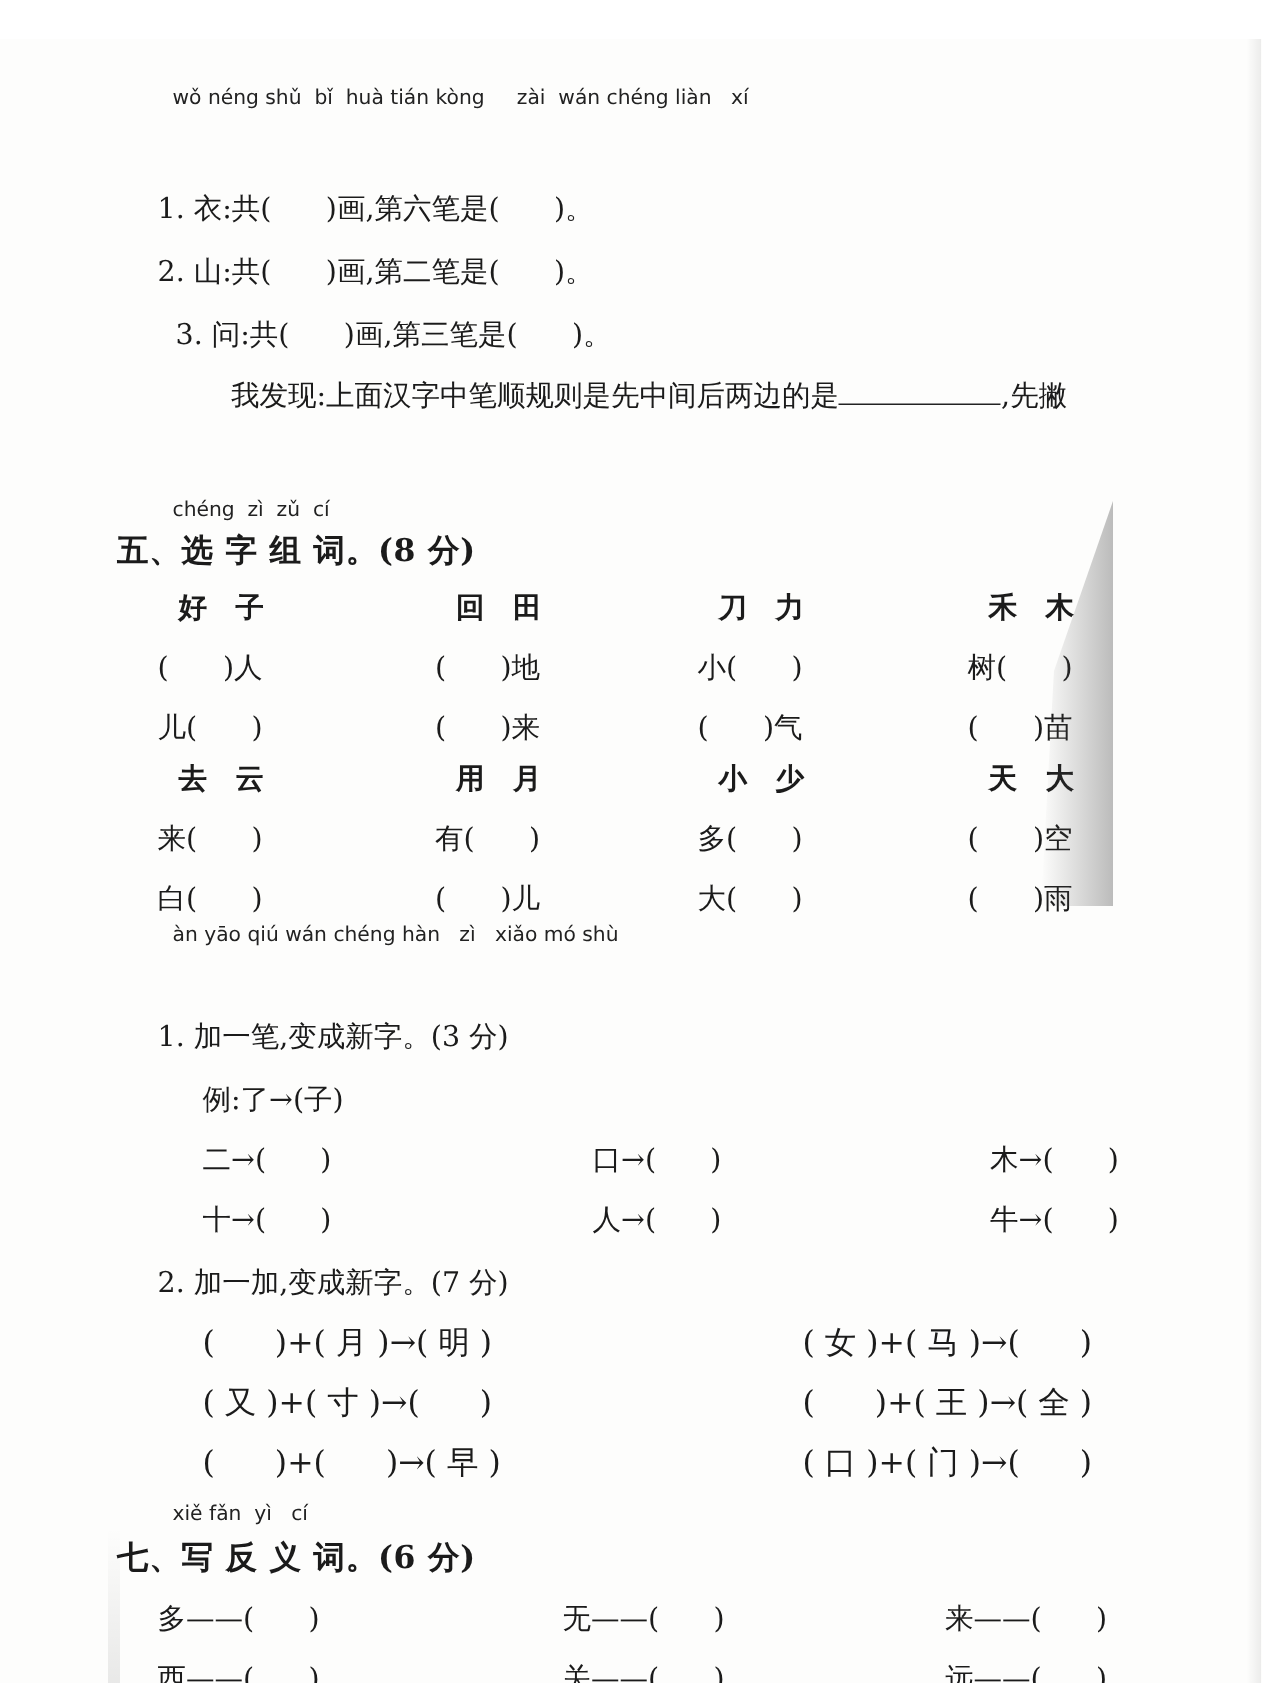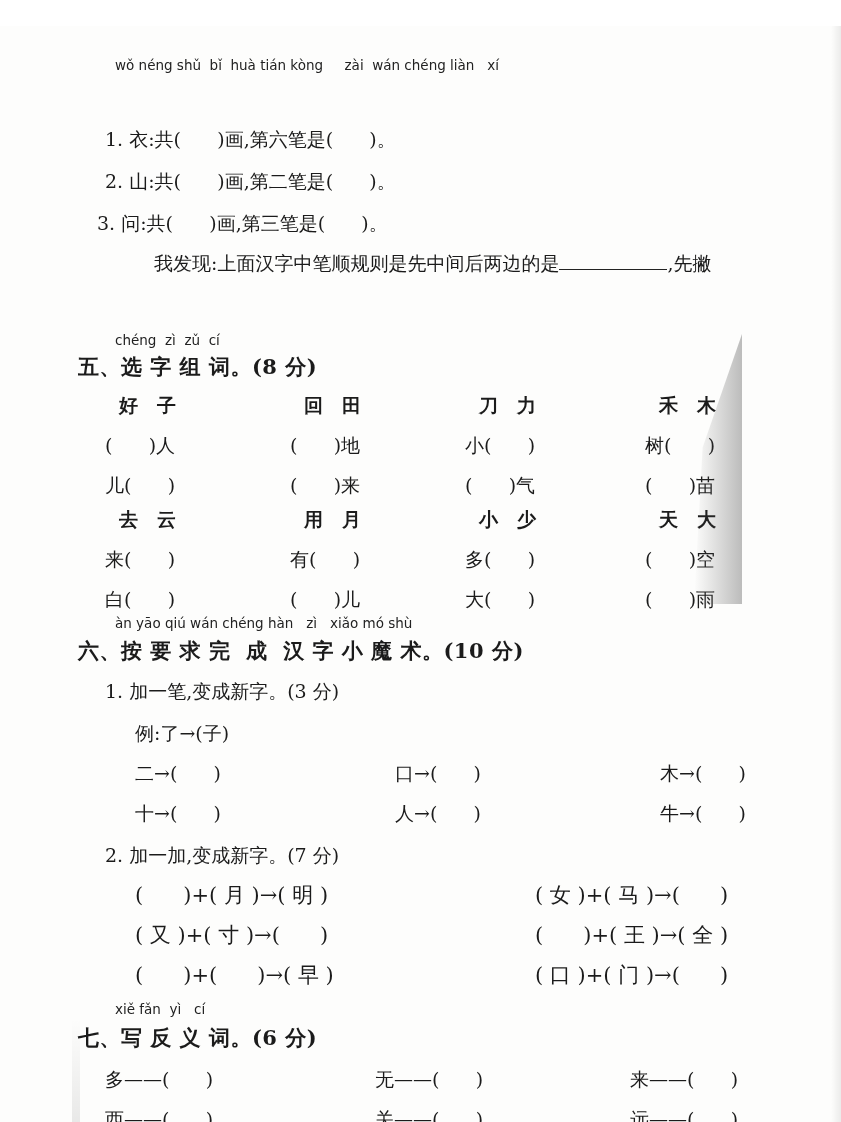--- a/index.html
+++ b/index.html
@@ -60,21 +60,21 @@
   .edge-bl {
     position:absolute; left:72px; bottom:0; width:8px; height:130px;
     background:linear-gradient(to bottom, rgba(0,0,0,0), rgba(0,0,0,0.10));
     pointer-events:none;
   }
   
   .pos-p4   { top:30px;  left:115px; }
   .pos-t4   { top:54px;  left:78px; }
   .pos-i1   { top:100px; left:105px; }
   .pos-i2   { top:142px; left:105px; }
-  .pos-i3   { top:184px; left:97px; }
+  .pos-i3   { top:184px; left:117px; }
   .pos-d1   { top:224px; left:78px; text-indent:76px; }
   .pos-d2   { top:267px; left:78px; }
   .pos-p5   { top:305px; left:115px; }
   .pos-t5   { top:326px; left:78px; }
   .pos-g1   { top:366px; left:105px; width:660px; }
   .pos-g2   { top:480px; left:105px; width:660px; }
   .pos-p6   { top:588px; left:115px; }
   .pos-t6   { top:610px; left:78px; }
   .pos-s61  { top:652px; left:105px; }
   .pos-ex   { top:694px; left:135px; }
@@ -124,21 +124,20 @@
     <span>有(      )</span>
     <span>多(      )</span>
     <span>(      )空</span>
     <span>白(      )</span>
     <span>(      )儿</span>
     <span>大(      )</span>
     <span>(      )雨</span>
   </div>
 
   <div class="abs pinyin pos-p6">àn yāo qiú wán chéng hàn   zì   xiǎo mó shù</div>
-  <div class="abs sec-title pos-t6">六、按 要 求 完  成  汉 字 小 魔 术。(10 分)</div>
   <div class="abs q-item pos-s61">1. 加一笔,变成新字。(3 分)</div>
   <div class="abs q-item pos-ex">例:了→(子)</div>
 
   <div class="abs grid-a pos-ga">
     <span>二→(      )</span>
     <span>口→(      )</span>
     <span>木→(      )</span>
     <span>十→(      )</span>
     <span>人→(      )</span>
     <span>牛→(      )</span>

